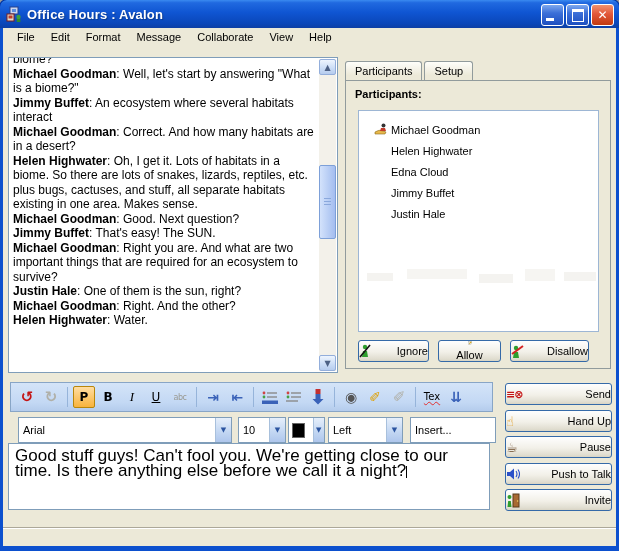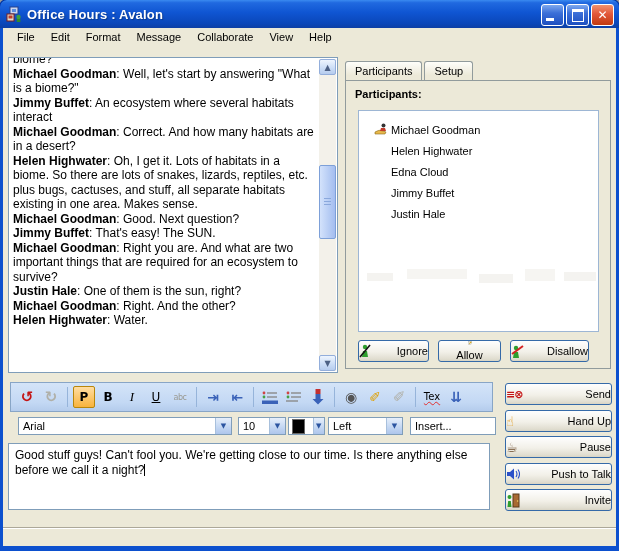--- a/index.html
+++ b/index.html
@@ -86,33 +86,33 @@
   .g-bold{font-weight:bold;font-size:12px;}
   .g-italic{font-style:italic;font-family:"Liberation Serif","DejaVu Serif",serif;font-size:13px;}
   .g-under{text-decoration:underline;font-size:12px;}
   .g-tiny{font-size:8px;color:#9a9a92;letter-spacing:-.5px;}
   .g-blue{color:#3a62b8;font-weight:bold;font-size:14px;}
   .g-dark{color:#555;font-size:14px;}
   .g-gold{color:#e0a000;font-size:14px;}
   .g-spell{font-size:10px;text-decoration:underline wavy #e03030;line-height:1;}
   
   .fontrow{position:absolute;top:389px;height:21px;left:0;right:0;font-size:11px;}
-  .combo{position:absolute;height:18px;border:1px solid #7f9db9;background:#fff;box-sizing:border-box;
+  .combo{position:absolute;height:26px;border:1px solid #7f9db9;background:#fff;box-sizing:border-box;
     display:flex;align-items:center;}
   .combo .val{flex:1;padding:0 4px;white-space:nowrap;overflow:hidden;}
   .combo .arrow{width:15px;height:100%;border-left:1px solid #a8c0dc;
     background:linear-gradient(180deg,#e6effb 0%,#c2d6f2 60%,#aec6ec 100%);
     display:flex;align-items:center;justify-content:center;font-size:7px;color:#2c55a0;
     font-family:"DejaVu Sans",sans-serif;}
   .c-font{left:15px;width:214px;} .c-size{left:235px;width:48px;} .c-color{left:285px;width:37px;}
   .c-align{left:325px;width:75px;} .c-insert{left:407px;width:86px;}
   .swatch{width:15px;height:13px;background:#000;border:1px solid #666;margin-left:3px;}
   
   .msgbox{position:absolute;left:5px;top:415px;width:482px;height:67px;background:#fff;
-    border:1px solid #7f9db9;box-sizing:border-box;padding:4px 6px;font-size:12px;line-height:15px;}
+    border:1px solid #7f9db9;box-sizing:border-box;padding:4px 6px;font-size:17px;line-height:15px;}
   .caret{display:inline-block;width:1px;height:12px;background:#000;vertical-align:-2px;}
   
   .action-btn{left:502px;width:107px;}
   .a-send{top:355px;} .a-hand{top:382px;} .a-pause{top:408px;} .a-ptt{top:435px;} .a-invite{top:461px;}
   .send-ic{color:#c41414;font-weight:bold;font-family:"DejaVu Sans",sans-serif;font-size:11px;letter-spacing:-1px;}
   .hand-ic{color:#e09a20;font-family:"DejaVu Sans",sans-serif;font-size:13px;}
   .cup-ic{color:#6b4a2a;font-family:"DejaVu Sans",sans-serif;font-size:13px;}
   
   .divider{position:absolute;left:0;right:0;top:499px;border-top:1px solid #aca899;border-bottom:1px solid #fff;}
   .statusbar{position:absolute;left:0;right:0;top:501px;height:17px;background:#ece9d8;}

